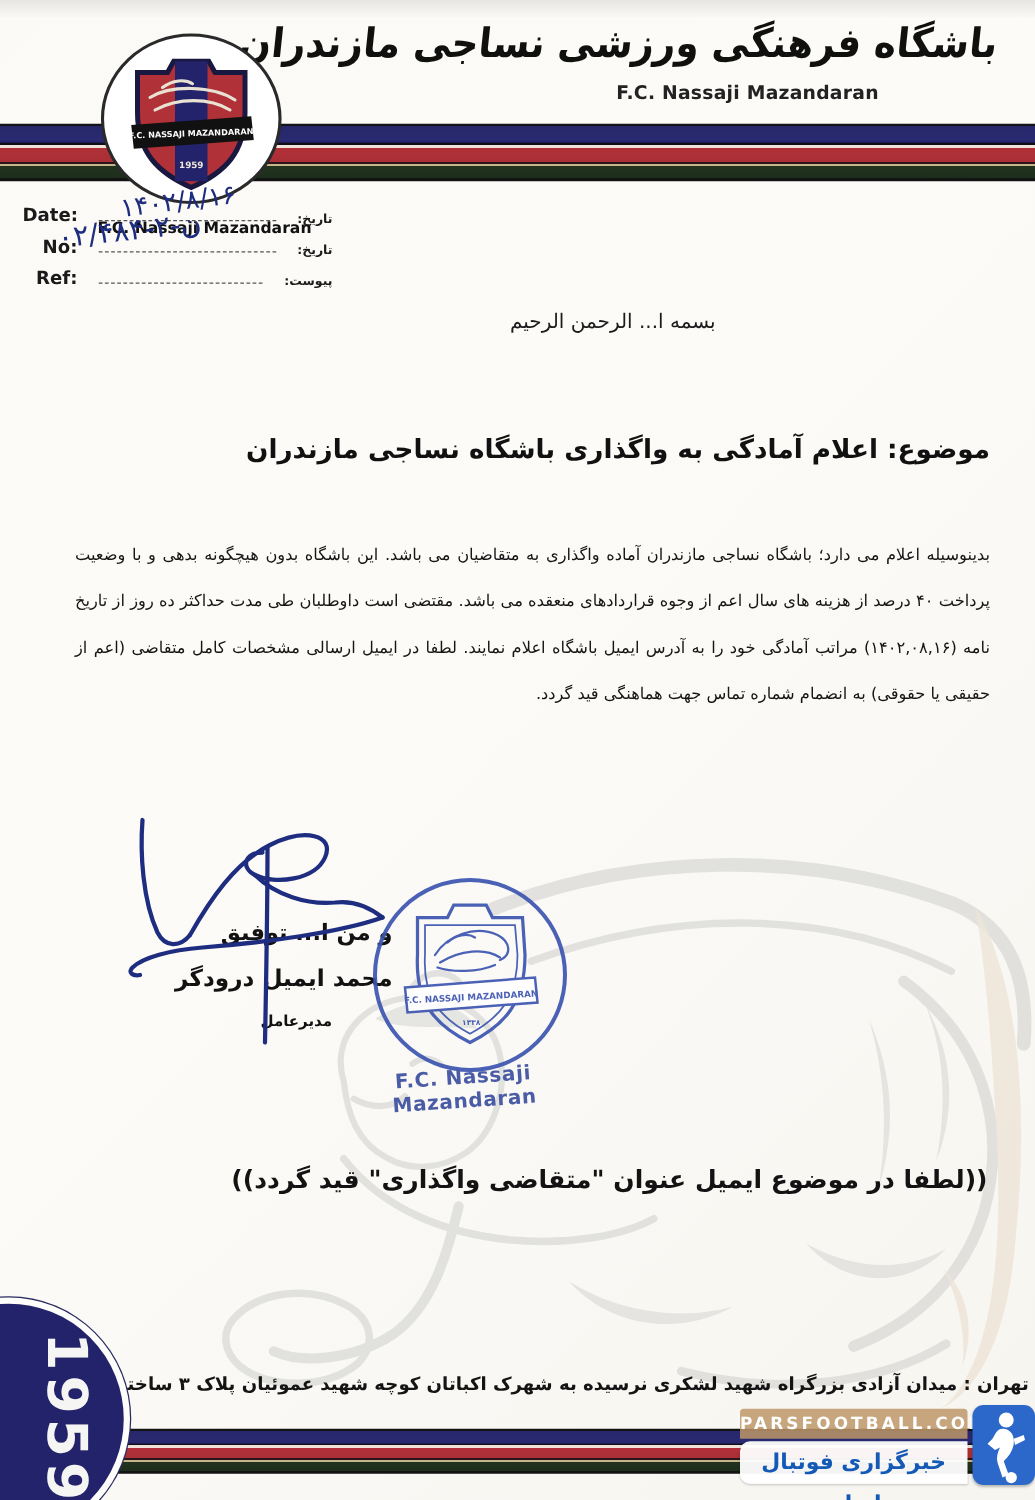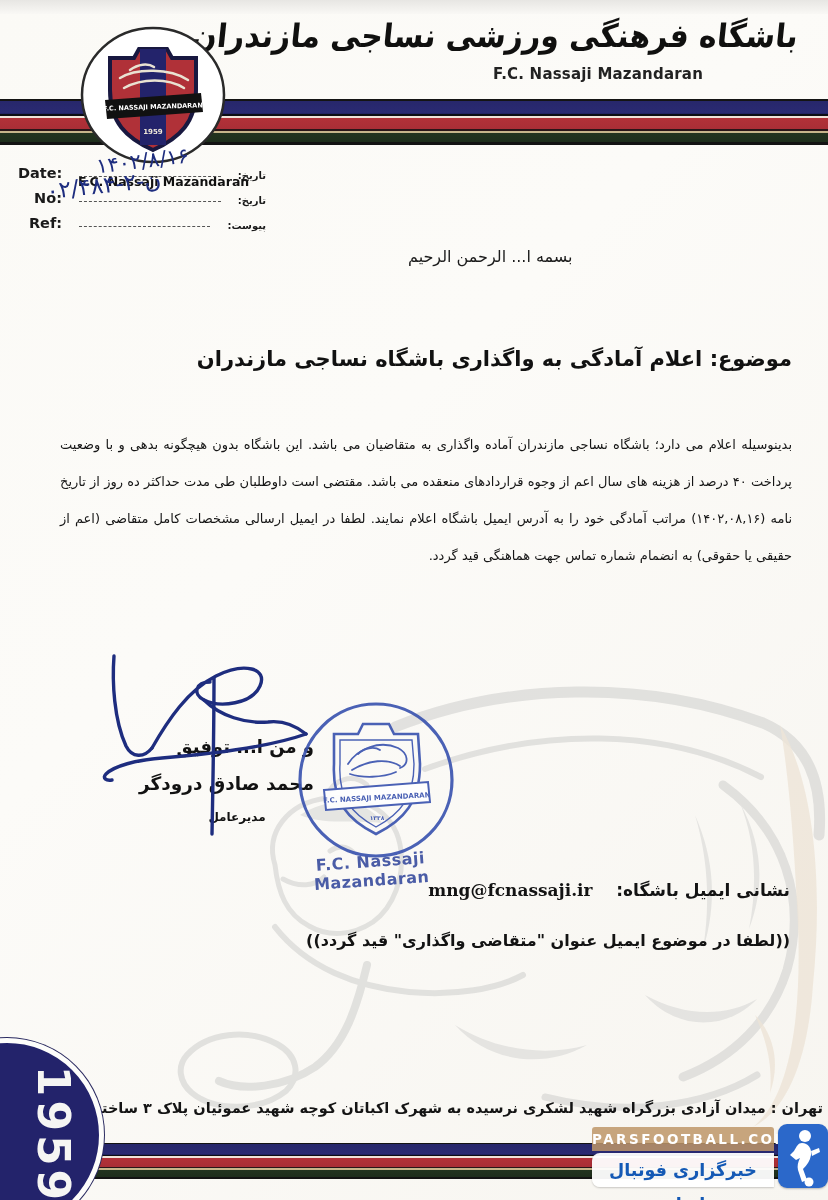--- a/index.html
+++ b/index.html
@@ -61,21 +61,21 @@
   .sig-l3{font-size:12px;padding-left:42px;text-align:center;}
   
   .stamp{position:absolute;left:288px;top:698px;z-index:5;opacity:.92;}
   .stamp-caption{
     position:absolute;left:266px;top:852px;width:210px;text-align:center;z-index:5;
     color:#4a5ca6;font-weight:bold;font-size:16px;transform:rotate(-4deg);letter-spacing:.5px;
   }
   
   .email-line{position:absolute;right:38px;top:880px;font-size:17px;font-weight:bold;color:#131313;direction:rtl;z-index:3;}
   .email-line .addr{font-family:"DejaVu Serif", serif;font-weight:bold;}
-  .email-note{position:absolute;right:38px;top:931px;font-size:16px;font-weight:bold;color:#131313;direction:rtl;z-index:3;}
+  .email-note{position:absolute;right:38px;top:931px;font-size:20px;font-weight:bold;color:#131313;direction:rtl;z-index:3;}
   
   .tiger{position:absolute;left:125px;top:665px;z-index:1;opacity:.6;}
   
   .footer-address{
     position:absolute;left:98px;right:5px;top:1100px;z-index:3;
     direction:rtl;text-align:right;font-size:14.5px;font-weight:bold;color:#141414;white-space:nowrap;
   }
   .badge-1959{
     position:absolute;left:-90px;top:1038px;width:194px;height:194px;border-radius:50%;
     background:#23236b;border:5px solid #fdfdfb;z-index:4;box-shadow:0 0 0 1px #2a2a60;
@@ -188,21 +188,21 @@
       <path d="M22,14 C20,40 22,78 34,104 C40,116 52,116 60,106"></path>
       <path d="M60,106 C76,78 96,48 124,34 C152,20 176,26 168,44 C160,62 128,66 112,58 C100,52 104,40 118,40"></path>
       <path d="M112,58 C128,74 154,82 176,80 C192,78 204,84 214,92"></path>
       <path d="M214,92 C180,104 120,112 70,116 C44,118 22,124 14,132 C10,136 14,139 20,138"></path>
       <path d="M122,36 C122,80 121,140 120,192"></path>
     </g>
   </svg>
 
   <div class="sig-block">
     <div class="l sig-l1">و من ا... توفیق</div>
-    <div class="l sig-l2">محمد صادق درودگر</div>
+    <div class="l sig-l2">محمد ایمیل درودگر</div>
     <div class="l sig-l3">مدیرعامل</div>
   </div>
 
   <svg class="stamp" width="178" height="168" viewBox="0 0 178 168">
     <g stroke="#3c55b0" fill="none">
       <ellipse cx="88" cy="82" rx="76" ry="76" stroke-width="3.2"></ellipse>
       <path d="M46,36 L70,36 L75,26 L101,26 L106,36 L130,36 L132,66 C132,104 116,122 88,136 C60,122 44,104 46,66 Z" stroke-width="2.6"></path>
       <path d="M52,42 L124,42 L126,66 C126,100 112,116 88,129 C64,116 50,100 52,66 Z" stroke-width="1.4"></path>
       <g stroke-width="1.8" stroke-linecap="round">
         <path d="M60,66 C70,50 92,42 110,50 C120,55 122,66 112,70"></path>
@@ -212,25 +212,20 @@
       </g>
       <path d="M36,92 L140,84 L142,104 L38,112 Z" fill="#ffffff" stroke-width="2"></path>
     </g>
     <text x="89" y="102" text-anchor="middle" font-size="7" font-weight="bold" fill="#3c55b0" transform="rotate(-3 89 102)">F.C. NASSAJI MAZANDARAN</text>
     <g fill="#3c55b0" font-size="6" font-weight="bold" text-anchor="middle">
       <text x="89" y="122">۱۳۳۸</text>
     </g>
   </svg>
   <div class="stamp-caption">F.C. Nassaji Mazandaran</div>
 
-  <div class="email-line">
-    <span>نشانی ایمیل باشگاه:</span>
-    <span>&nbsp;&nbsp;</span>
-    <span class="addr">mng@fcnassaji.ir</span>
-  </div>
   <div class="email-note">((لطفا در موضوع ایمیل عنوان "متقاضی واگذاری" قید گردد))</div>
 
   <div class="footer-address">تهران : میدان آزادی بزرگراه شهید لشکری نرسیده به شهرک اکباتان کوچه شهید عموئیان پلاک ۳ ساختمان عقیق واحد ۹ تلفن : ۰۲۱ ۴۴۶۶۹۱۲۰</div>
 
   <div class="badge-1959">
     <span>1959</span>
   </div>
 
   <div class="pf">
     <div class="pf-site">PARSFOOTBALL.COM</div>

